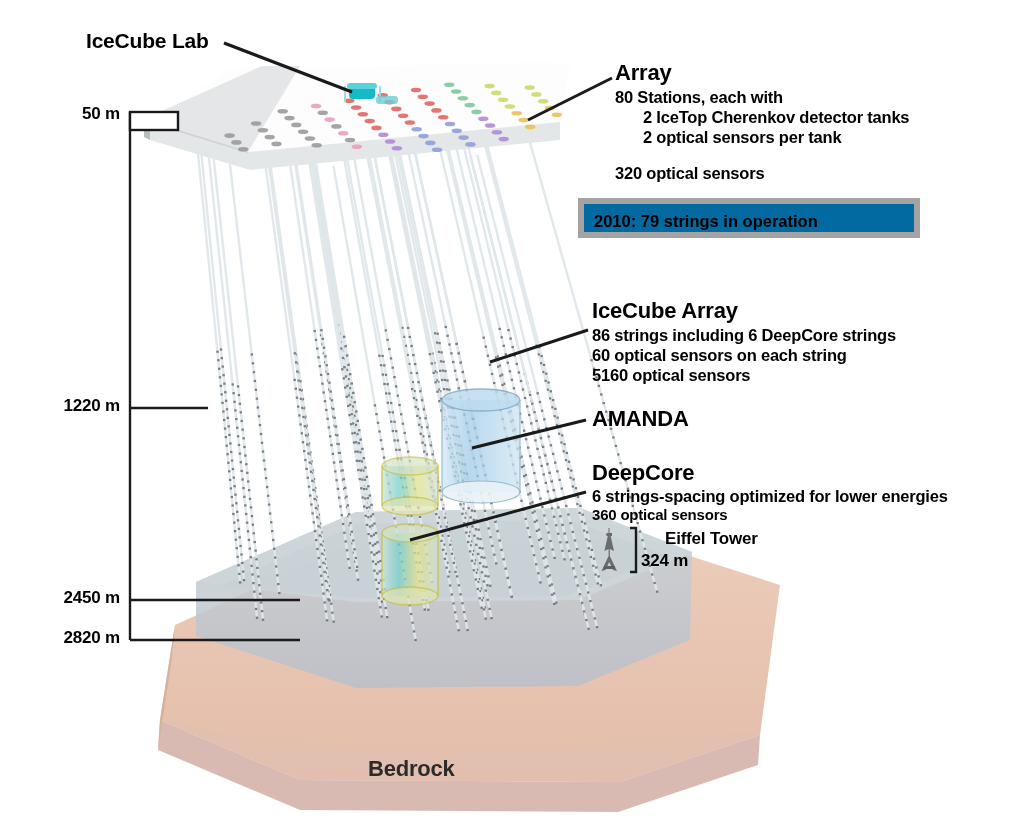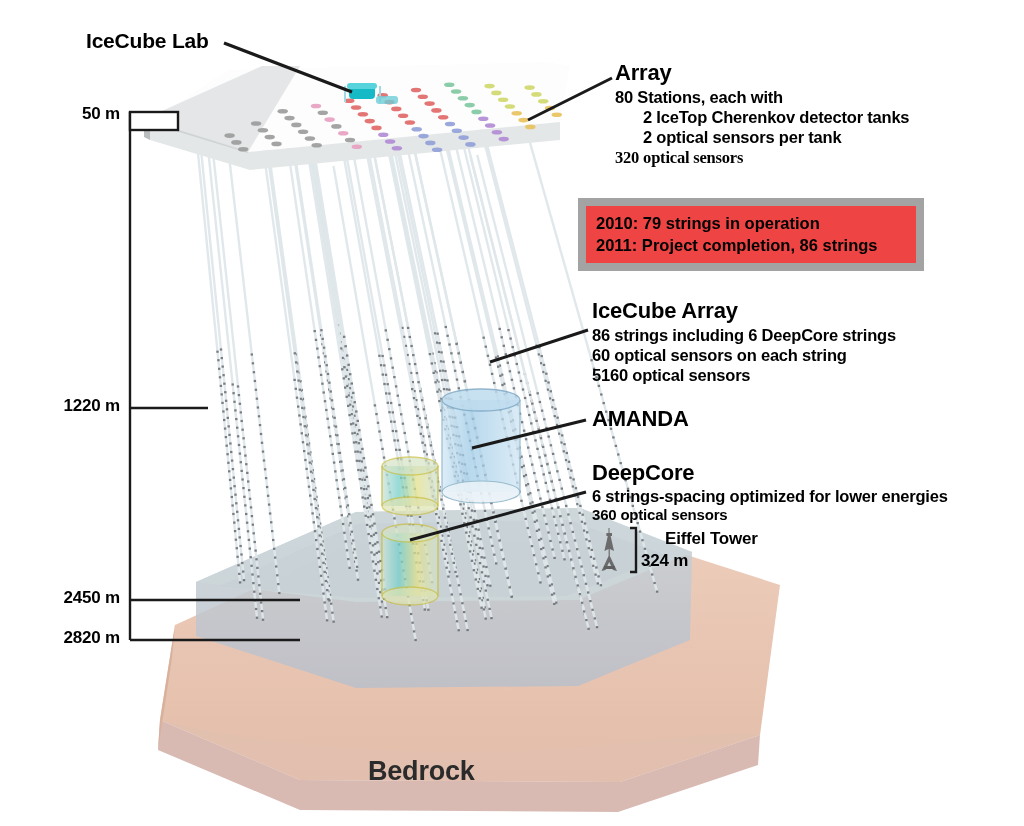--- a/index.html
+++ b/index.html
@@ -43,27 +43,27 @@
     font-weight: bold;
   }
   .depth-label {
     font-size: 17px;
     font-weight: bold;
     text-align: right;
     width: 120px;
   }
   .boxed {
     position: absolute;
-    border: 8px solid #a3a3a3;
-    background: #ef4444;
-    padding: 6px 10px 6px 10px;
+    border: 6px solid #a3a3a3;
+    background: #0369a1;
+    padding: 6px 10px 0 10px;
   }
   .boxed .detail { position: static; display: block; line-height: 1.35; }
   .lab-title { font-size: 21px; font-weight: bold; }
-  .bedrock-label { font-size: 27px; font-weight: bold; color: #2b2b2b; }
+  .bedrock-label { font-size: 22px; font-weight: bold; color: #2b2b2b; }
   .eiffel-label { font-size: 17px; font-weight: bold; line-height: 1.25; }
   .blk { display: block; }
 </style>
 </head>
 <body>
 
 <div id="figure">
 
   <svg id="diagram-svg" viewBox="0 0 1024 826">
     <defs>
@@ -1572,26 +1572,25 @@
     </g>
   </svg>
 
   <div class="txt lab-title" style="left:86px; top:29px;">IceCube Lab</div>
 
   <div>
     <div class="txt heading" style="left:615px; top:60px;">Array</div>
     <div class="txt detail" style="left:615px; top:88px;text-align:center;">80 Stations, each with</div>
     <div class="txt detail" style="left:643px; top:108px;">2 IceTop Cherenkov detector tanks</div>
     <div class="txt detail" style="left:643px; top:128px;">2 optical sensors per tank</div>
-    <div class="txt detail" style="left:615px; top:148px;font-family:Liberation Serif, serif;">320 optical sensors</div>
+    <div class="txt detail" style="left:615px; top:164px;">320 optical sensors</div>
   </div>
 
   <div class="boxed" style="left:578px; top:198px; width:310px;">
     <span class="detail blk">2010: 79 strings in operation</span>
-    <span class="detail blk">2011: Project completion, 86 strings</span>
   </div>
 
   <div>
     <div class="txt heading" style="left:592px; top:298px;">IceCube Array</div>
     <div class="txt detail" style="left:592px; top:326px;">86 strings including 6 DeepCore strings</div>
     <div class="txt detail" style="left:592px; top:346px;">60 optical sensors on each string</div>
     <div class="txt detail" style="left:592px; top:366px;">5160 optical sensors</div>
   </div>
 
   <div class="txt heading" style="left:592px; top:406px;">AMANDA</div>

